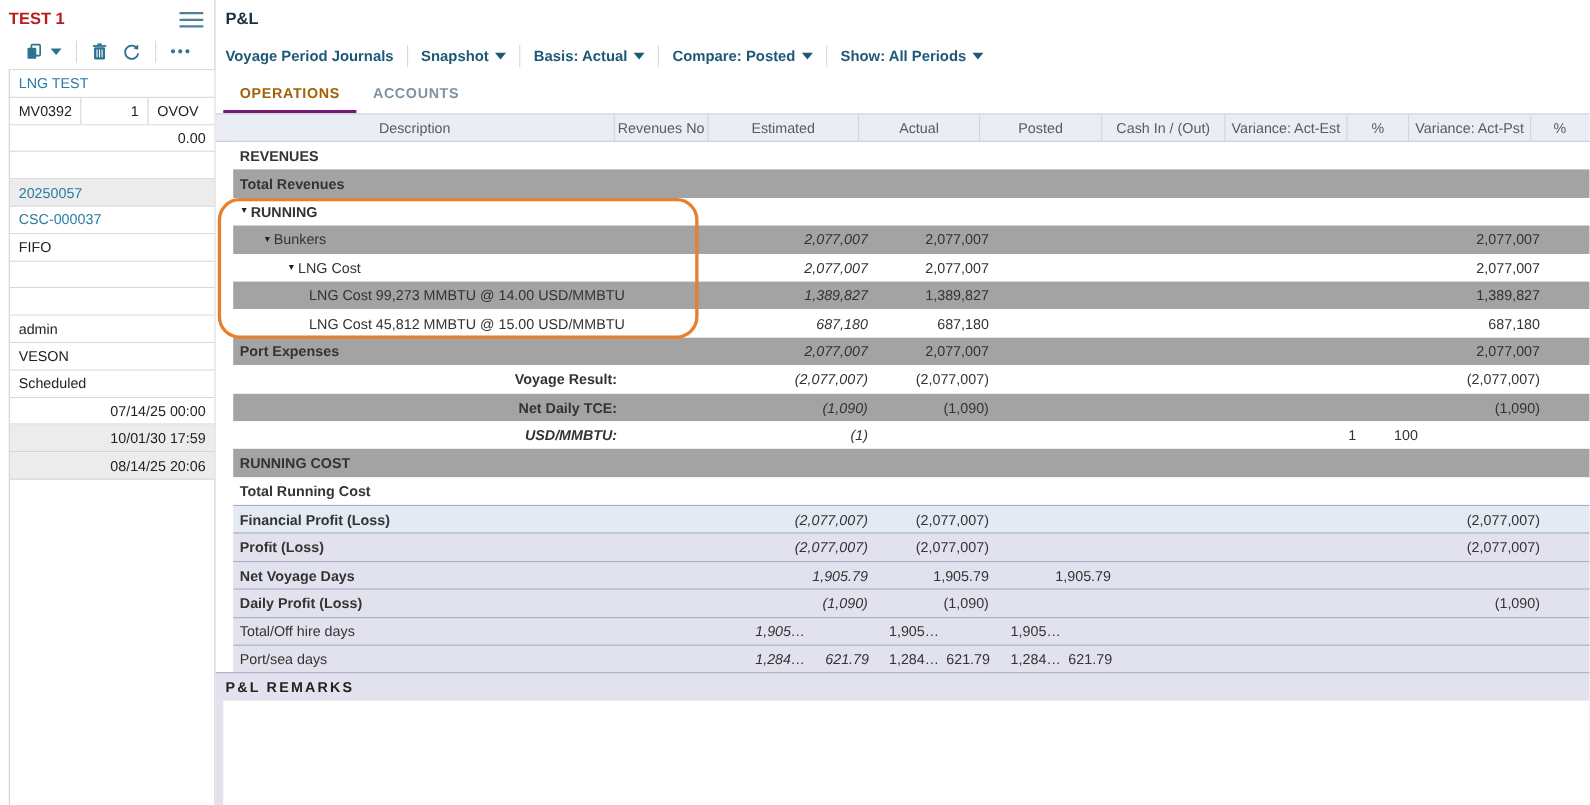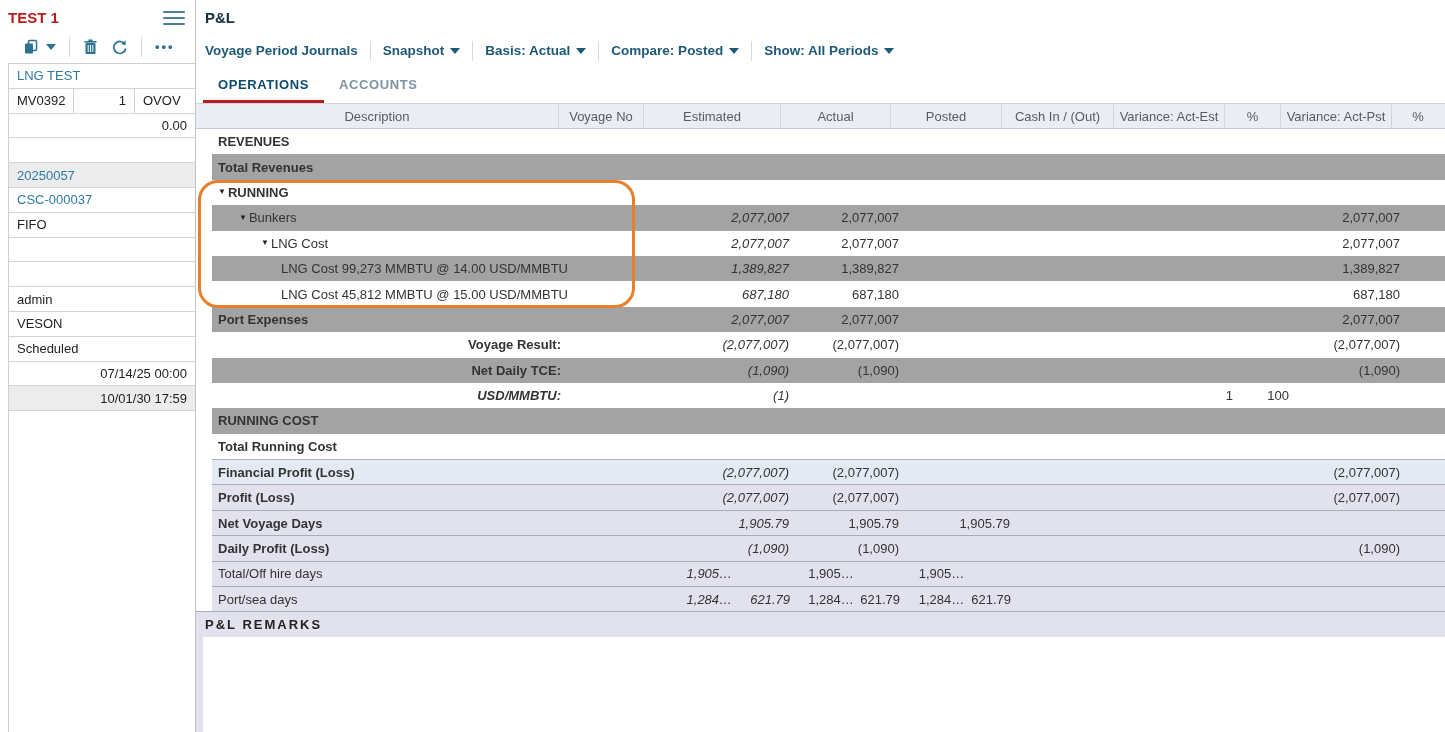--- a/index.html
+++ b/index.html
@@ -30,21 +30,21 @@
 
   
   .main { flex:1; display:flex; flex-direction:column; background:#fff; }
   .page-title { font-size:15px; font-weight:bold; color:#16323f; padding:9px 0 0 9px; height:33px; }
   .toolbar { display:flex; align-items:center; height:35px; padding-left:9px; }
   .tb-item { font-weight:bold; color:#1d5977; font-size:13.5px; cursor:pointer; white-space:nowrap; display:flex; align-items:center; }
   .tb-caret { width:0; height:0; border-left:5px solid transparent; border-right:5px solid transparent; border-top:6px solid #1d5977; margin-left:6px; }
   .tb-sep { width:1px; height:20px; background:#d9d9d9; margin:0 12px; }
   .tabs { display:flex; height:35px; align-items:flex-end; padding-left:7px; }
   .tab { font-weight:bold; letter-spacing:0.6px; padding:0 15px 8px 15px; cursor:pointer; color:#7e93a2; border-bottom:3px solid transparent; }
-  .tab.active { color:#0c4a6e; border-bottom:3px solid #b91c1c; }
+  .tab.active { color:#a16207; border-bottom:3px solid #701a75; }
 
   
   .grid { flex:1; display:flex; flex-direction:column; position:relative; }
   .grid-header { display:flex; height:26px; background:#ebedf4; border-top:1px solid #d0d3df; border-bottom:1px solid #c6c9d6; }
   .gh-cell { display:flex; align-items:center; justify-content:center; color:#565b66; border-right:1px solid #d2d5e1; height:100%; overflow:hidden; white-space:nowrap; }
   .gh-cell:last-child { border-right:none; }
   .grid-body { position:relative; flex:1; display:flex; flex-direction:column; }
   .g-row { display:flex; height:25.4px; min-height:25.4px; align-items:center; background:#fff;margin-left:16px; }
   .g-row.stripe { background:#a3a3a3; }
   .g-row.blue { background:#e3eaf3; border-top:1px solid #abaec0; }
@@ -149,20 +149,23 @@
         </div>
         <div class="sb-row">
           <div class="sb-cell">Scheduled</div>
         </div>
         <div class="sb-row">
           <div class="sb-cell r">07/14/25 00:00</div>
         </div>
         <div class="sb-row shaded">
           <div class="sb-cell r">10/01/30 17:59</div>
         </div>
+        <div class="sb-row shaded">
+          <div class="sb-cell r">08/14/25 20:06</div>
+        </div>
       </div>
   </aside>
 
   <main class="main">
     <div class="page-title">P&amp;L</div>
     <div class="toolbar" id="main-toolbar">
         <span class="tb-item">
           <span>Voyage Period Journals</span>
         </span>
         <span class="tb-sep"></span>
@@ -186,21 +189,21 @@
           <span class="tb-caret"></span>
         </span>
       </div>
     <div class="tabs" id="tabs">
         <div class="tab active">OPERATIONS</div>
         <div class="tab">ACCOUNTS</div>
       </div>
     <div class="grid">
       <div class="grid-header" id="grid-header">
           <div class="gh-cell" style="width: 363px; min-width: 363px;">Description</div>
-          <div class="gh-cell" style="width: 85px; min-width: 85px;">Voyage No</div>
+          <div class="gh-cell" style="width: 85px; min-width: 85px;">Revenues No</div>
           <div class="gh-cell" style="width: 137px; min-width: 137px;">Estimated</div>
           <div class="gh-cell" style="width: 110px; min-width: 110px;">Actual</div>
           <div class="gh-cell" style="width: 111px; min-width: 111px;">Posted</div>
           <div class="gh-cell" style="width: 112px; min-width: 112px;">Cash In / (Out)</div>
           <div class="gh-cell" style="width: 111px; min-width: 111px;">Variance: Act-Est</div>
           <div class="gh-cell" style="width: 56px; min-width: 56px;">%</div>
           <div class="gh-cell" style="width: 111px; min-width: 111px;">Variance: Act-Pst</div>
           <div class="gh-cell" style="width: 52px; min-width: 52px;">%</div>
         </div>
       <div class="grid-body" id="grid-body">

